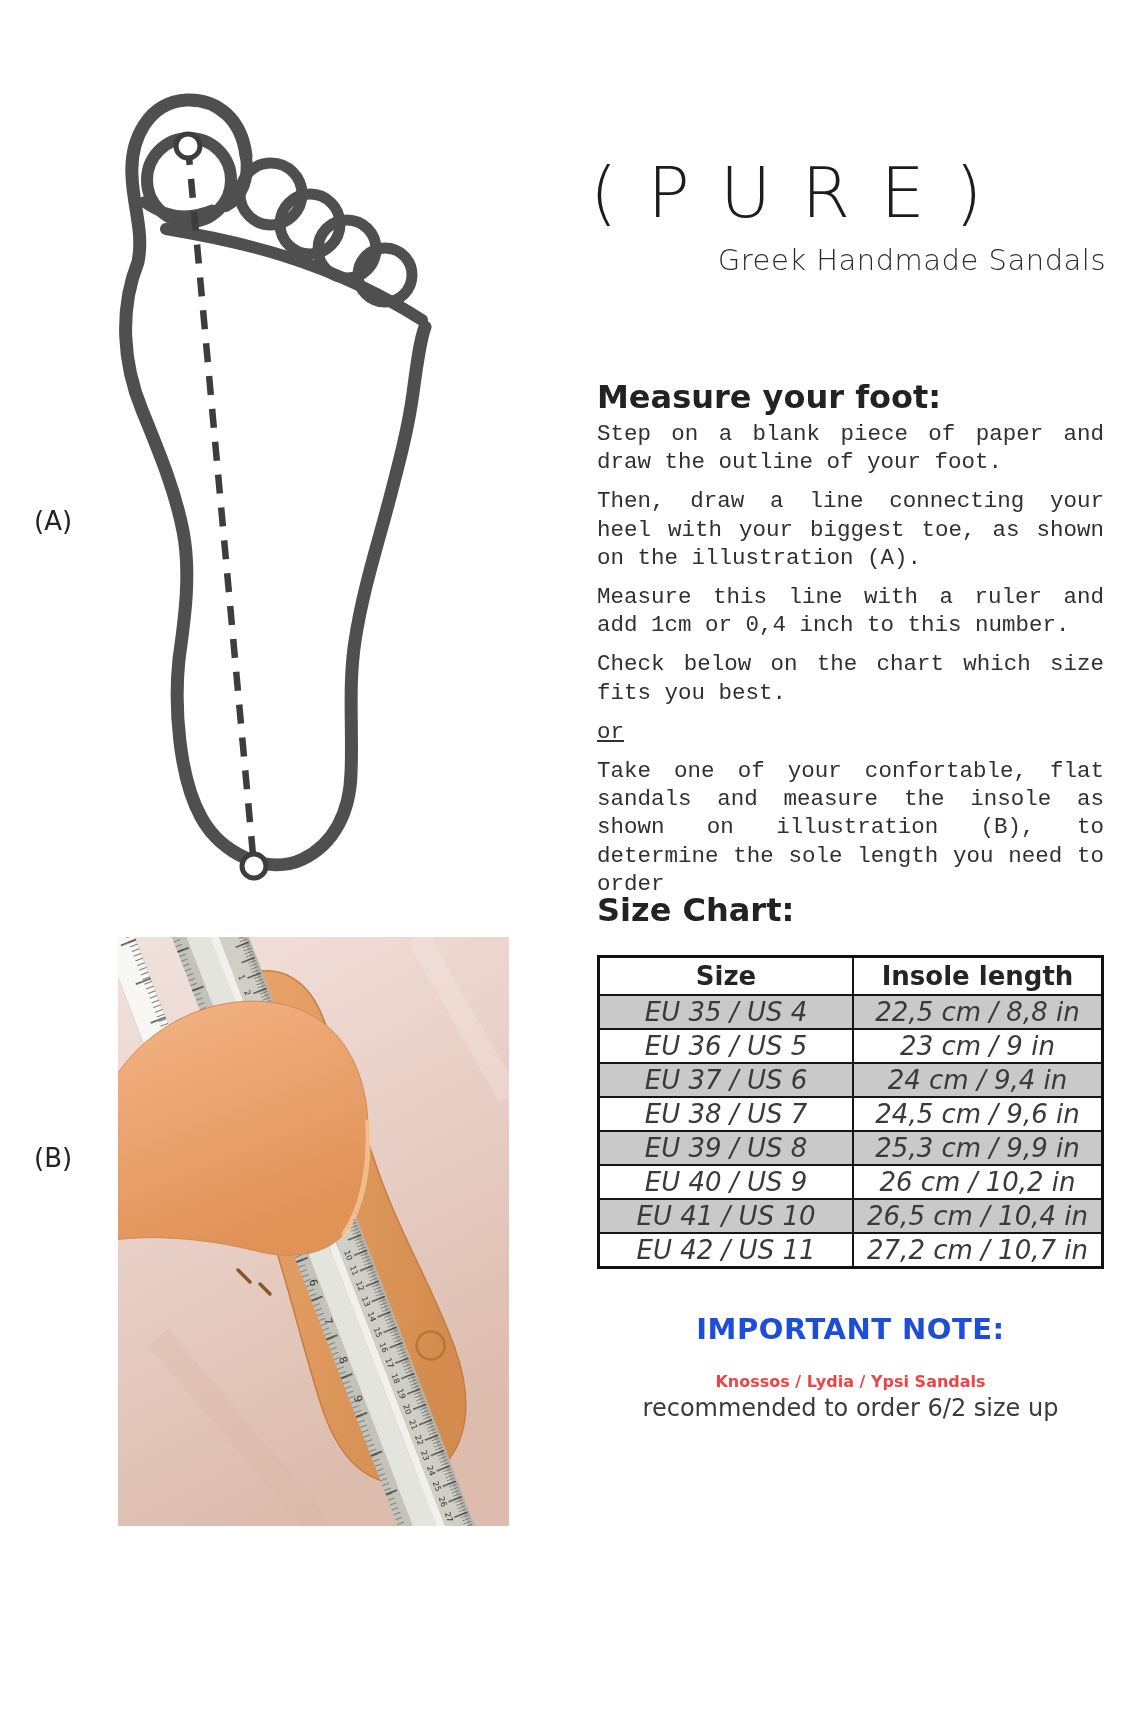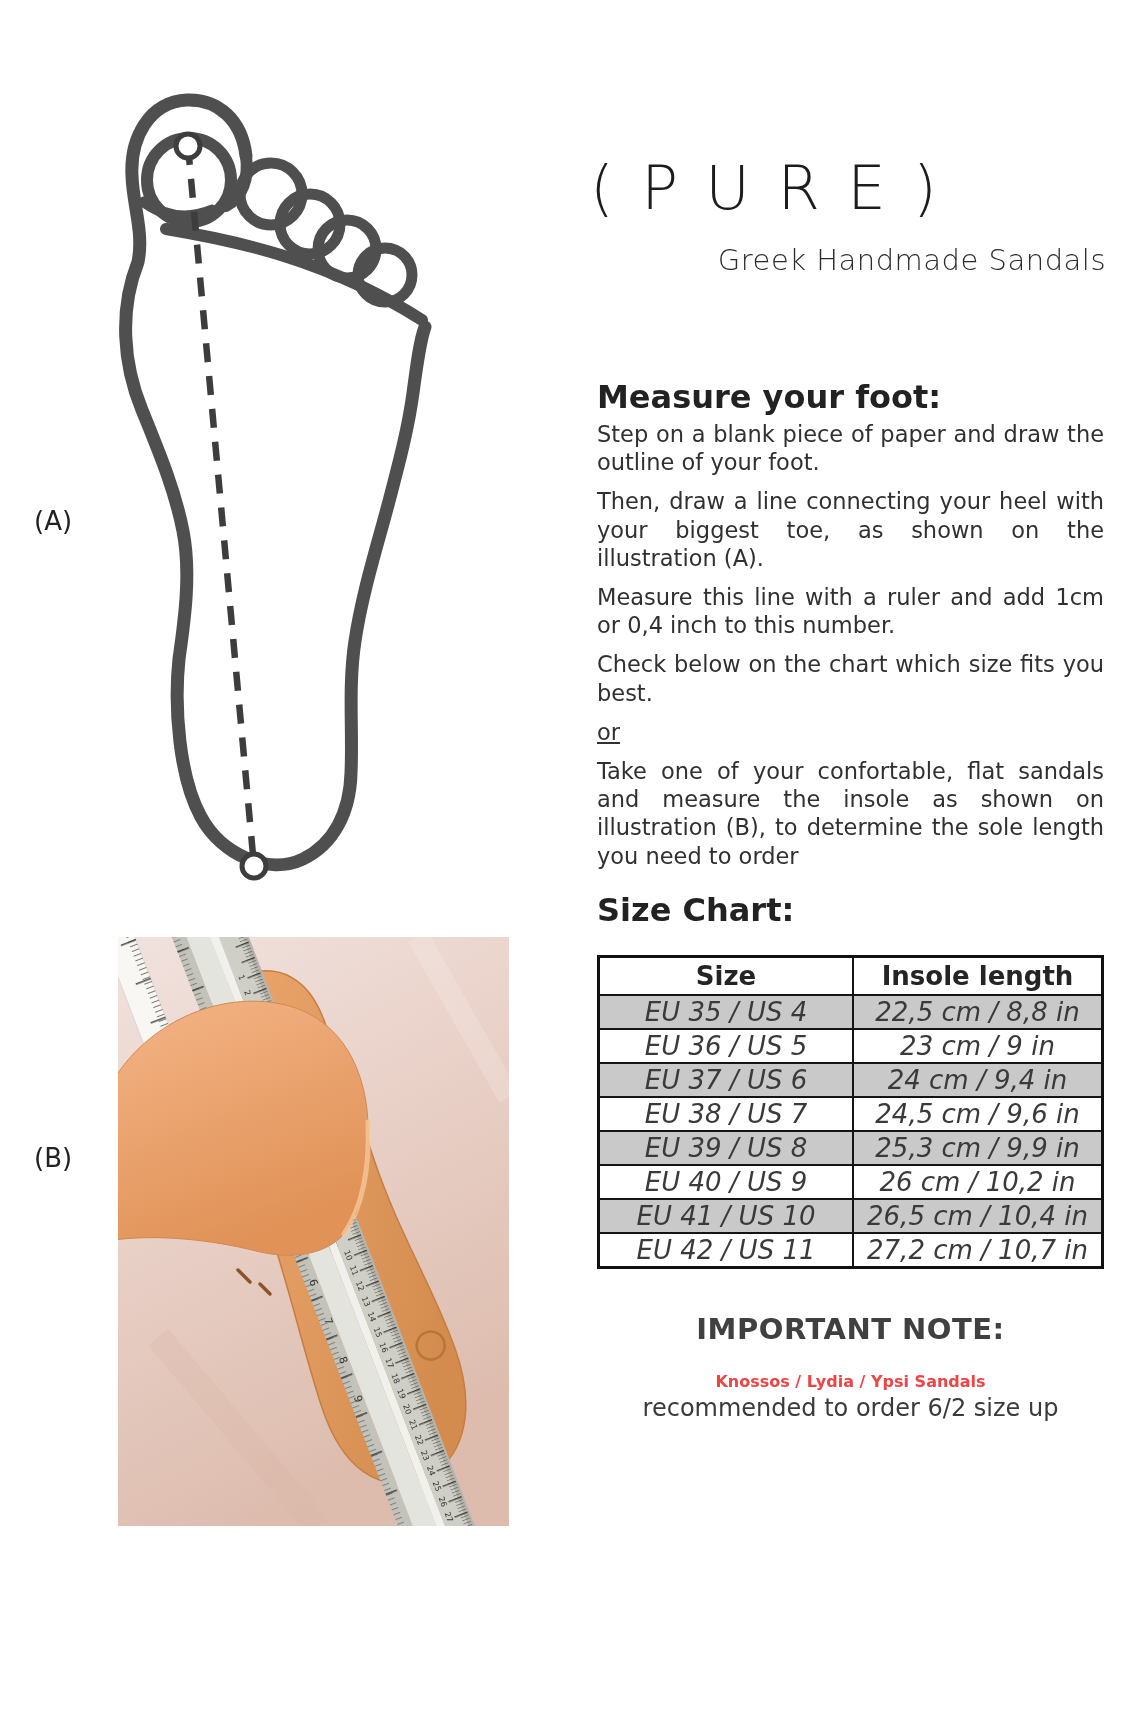--- a/index.html
+++ b/index.html
@@ -1,49 +1,49 @@
 <!DOCTYPE html>
 <html><head>
 <meta charset="utf-8">
 <style>
   html,body{margin:0;padding:0;background:#ffffff;}
   #page{position:relative;width:1140px;height:1710px;background:#ffffff;overflow:hidden;
         font-family:"DejaVu Sans",sans-serif;color:#2e2e2e;}
   .abs{position:absolute;}
 
   
-  #logo{left:590px;top:152px;width:520px;font-size:61px;font-weight:300;color:#1c1c1c;
+  #logo{left:590px;top:152px;width:520px;font-size:70px;font-weight:300;color:#1c1c1c;
         letter-spacing:4px;white-space:nowrap;}
   #tagline{left:590px;top:243px;width:516px;text-align:right;font-size:29px;font-weight:300;
            color:#2b2b2b;letter-spacing:0.5px;}
 
   
   .illu-label{font-size:26px;color:#222;}
   #label-a{left:34px;top:506px;}
   #label-b{left:34px;top:1143px;}
 
   
   #measure-heading{left:597px;top:378px;font-size:32px;font-weight:bold;color:#222;}
-  #measure-paras{left:597px;top:420px;width:507px;font-size:22.5px;line-height:28.2px;color:#303030;}
+  #measure-paras{left:597px;top:420px;width:507px;font-size:22.5px;line-height:28.2px;color:#303030;font-family:Liberation Mono, monospace;}
   #measure-paras p{margin:0 0 11px 0;text-align:justify;}
   #or-sep{text-decoration:underline;text-align:left !important;}
 
   
   #sizechart-heading{left:597px;top:891px;font-size:32px;font-weight:bold;color:#222;}
   #size-table{left:597px;top:955px;width:507px;border-collapse:collapse;table-layout:fixed;
               font-size:26px;color:#3a3a3a;}
   #size-table th,#size-table td{border:2px solid #141414;text-align:center;vertical-align:middle;
               padding:0;overflow:hidden;white-space:nowrap;}
   #size-table th{height:36px;font-weight:600;background:#ffffff;color:#242424;}
   #size-table td{height:32px;font-style:italic;}
   #size-table{border:3px solid #111;}
 
   
   #note-block{left:597px;top:1312px;width:507px;text-align:center;}
-  #note-heading{font-size:29px;font-weight:bold;color:#404040;letter-spacing:0.5px;}
+  #note-heading{font-size:29px;font-weight:bold;color:#1d4ed8;letter-spacing:0.5px;}
   #note-line1{margin-top:26px;font-size:16px;font-weight:600;color:#ef4444;}
   #note-line2{margin-top:3px;font-size:24px;font-weight:400;color:#3a3a3a;}
 
   
   #photo{left:118px;top:937px;width:391px;height:589px;}
 
   
   #foot-illustration{left:88px;top:88px;width:392px;height:802px;}
 
   svg text.rulnum{font-family:"DejaVu Sans",sans-serif;fill:#33332f;}

